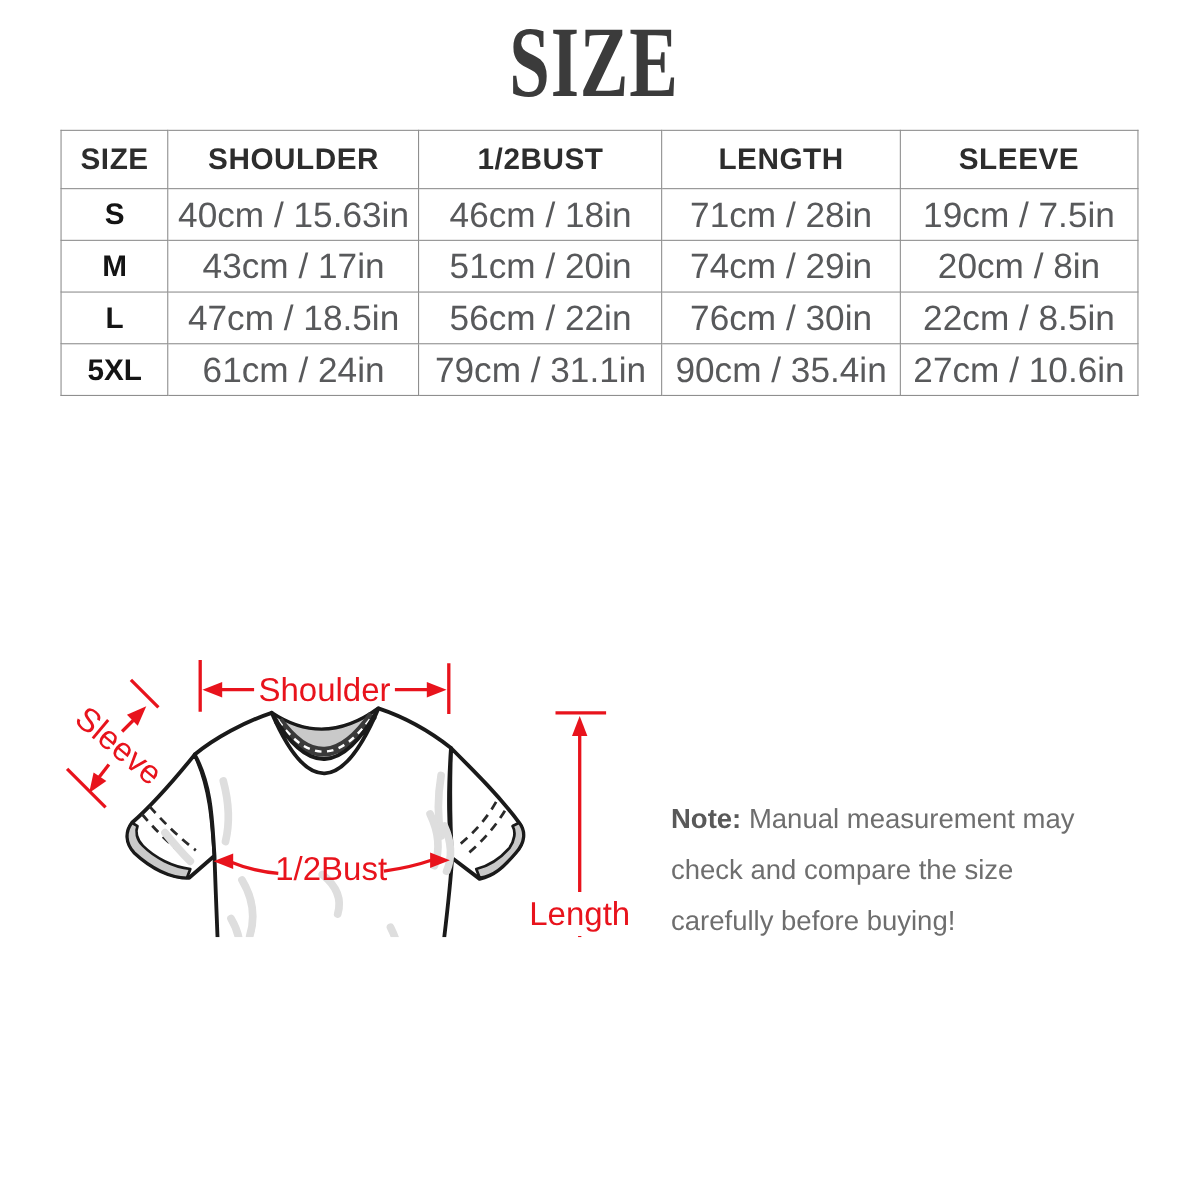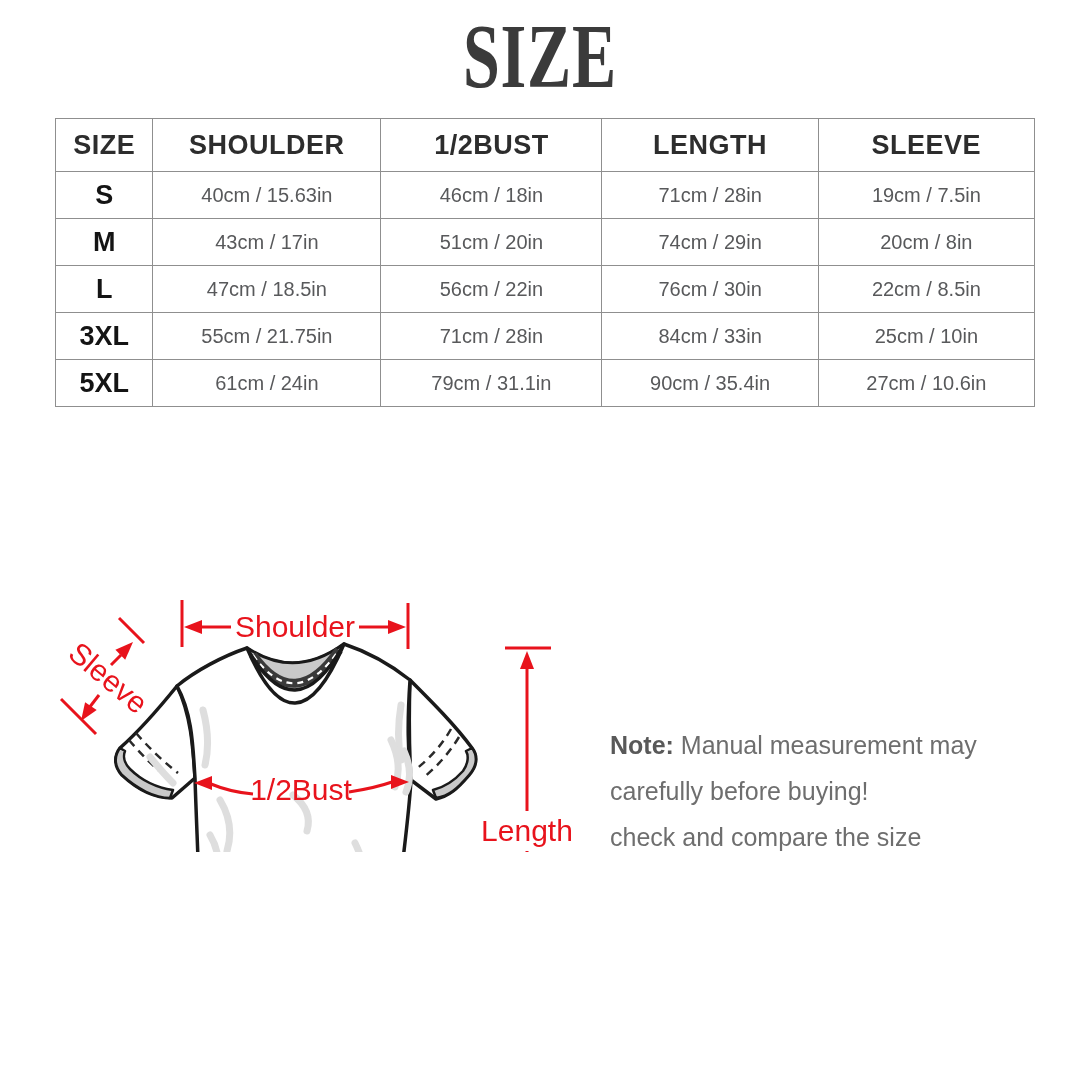--- a/index.html
+++ b/index.html
@@ -17,21 +17,21 @@
     position:absolute; left:55px; top:118px; width:980px;
     border-collapse:collapse; table-layout:fixed;
   }
   .size-table th, .size-table td {
     border:1.5px solid #8f8f8f; text-align:center; vertical-align:middle; padding:0;
     overflow:hidden; white-space:nowrap;
   }
   .size-table th {
     height:52px; font-size:27px; font-weight:bold; color:#2d2d2d; letter-spacing:0.5px;
   }
-  .size-table td { height:46px; font-size:20px; color:#58595b; font-weight:normal; }
+  .size-table td { height:46px; font-size:32px; color:#58595b; font-weight:normal; }
   .size-table td.size-col { font-weight:bold; color:#141414; font-size:27px; }
   .diagram-svg { position:absolute; left:55px; top:585px; width:530px; height:460px; }
   .outline { fill:#ffffff; stroke:#1a1a1a; stroke-width:3.5; stroke-linejoin:round; }
   .grayfill { fill:#c9c9c9; stroke:#1a1a1a; stroke-width:2.5; stroke-linejoin:round; }
   .stitch { fill:none; stroke:#2a2a2a; stroke-width:2.5; stroke-dasharray:8,6; }
   .wrinkle { fill:none; stroke:#dedede; stroke-width:7; stroke-linecap:round; }
   .redline { fill:none; stroke:#e8131c; stroke-width:3; }
   .redfill { fill:#e8131c; stroke:none; }
   .redtext {
     fill:#e8131c; font-family:"Liberation Sans", sans-serif; font-size:30px;
@@ -73,27 +73,20 @@
           <td>51cm / 20in</td>
           <td>74cm / 29in</td>
           <td>20cm / 8in</td>
         </tr>
         <tr>
           <td class="size-col">L</td>
           <td>47cm / 18.5in</td>
           <td>56cm / 22in</td>
           <td>76cm / 30in</td>
           <td>22cm / 8.5in</td>
-        </tr>
-        <tr>
-          <td class="size-col">3XL</td>
-          <td>55cm / 21.75in</td>
-          <td>71cm / 28in</td>
-          <td>84cm / 33in</td>
-          <td>25cm / 10in</td>
         </tr>
         <tr>
           <td class="size-col">5XL</td>
           <td>61cm / 24in</td>
           <td>79cm / 31.1in</td>
           <td>90cm / 35.4in</td>
           <td>27cm / 10.6in</td>
         </tr>
       </tbody>
   </table>
@@ -177,17 +170,17 @@
       <line class="redline" x1="472" y1="83" x2="472" y2="226"></line>
       <line class="redline" x1="472" y1="266" x2="472" y2="415"></line>
       <polygon class="redfill" points="472,432 465,414 479,414"></polygon>
       <line class="redline" x1="450" y1="437" x2="496" y2="437"></line>
       <text class="redtext" x="472" y="256" text-anchor="middle">Length</text>
     </g>
   </svg>
 
   <div class="note">
     <div><span class="note-label">Note:</span><span> Manual measurement may</span></div>
+    <div>check and compare the size</div>
     <div>carefully before buying!</div>
-    <div>check and compare the size</div>
   </div>
 
 </div>
 
 </body></html>

